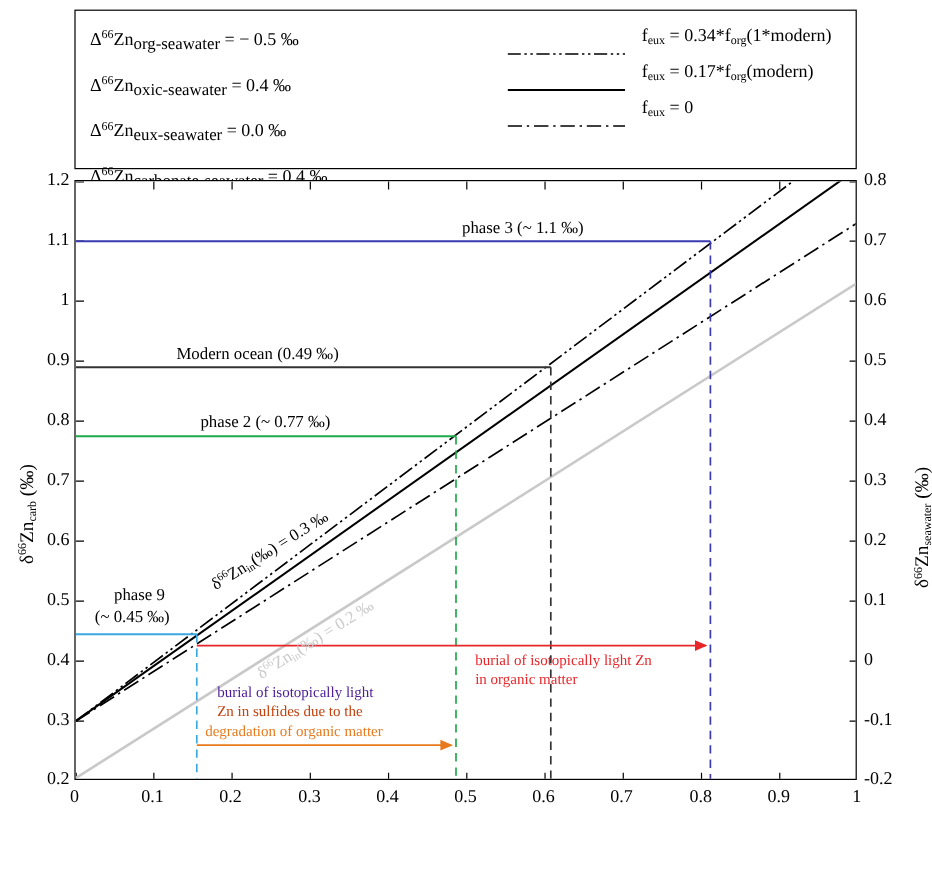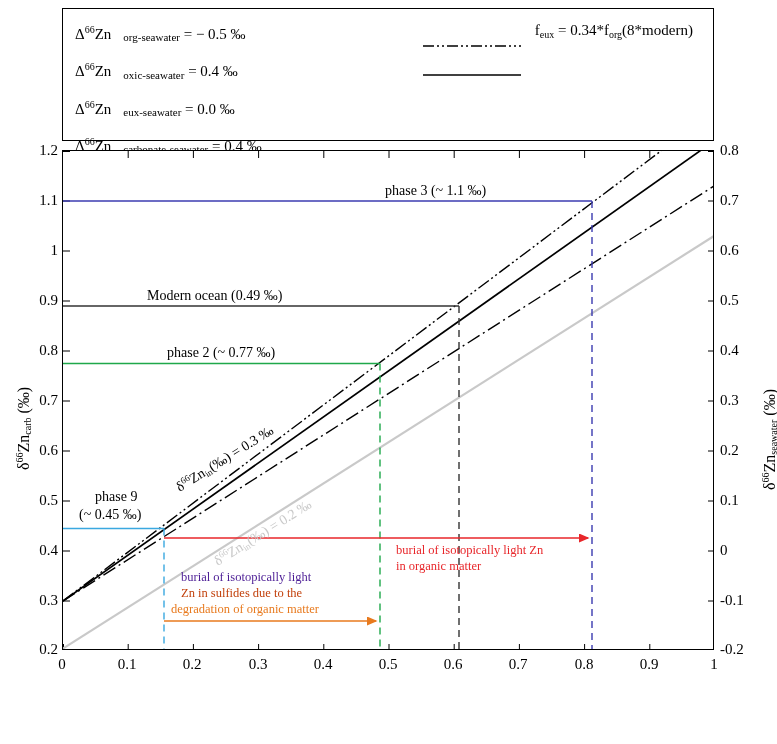--- a/index.html
+++ b/index.html
@@ -22,21 +22,21 @@
     box-sizing:border-box;
   }
   .legend-left{
     position:absolute;left:12px;top:6px;width:330px;
   }
   .legend-eq{
     font-size:15px;
     line-height:30px;
     white-space:nowrap;
   }
-  .legend-eq .sub{font-size:11px;vertical-align:-0.25em;padding-left:12px;}
+  .legend-eq .sub{font-size:14px;vertical-align:-0.25em;}
   .legend-eq .sup{font-size:10px;vertical-align:0.55em;}
   .legend-right{
     position:absolute;left:360px;top:6px;width:285px;
   }
   .legend-item{
     height:30px;line-height:30px;white-space:nowrap;position:relative;
     font-size:15px;
   }
   .legend-item .sample{
     display:inline-block;width:98px;height:1px;vertical-align:middle;
@@ -110,28 +110,41 @@
     </div>
 
     <div class="legend-right">
       <div class="legend-item">
         <span class="sample">
           <svg width="98" height="6" viewBox="0 0 98 6">
             <line x1="0" y1="3" x2="98" y2="3" stroke="#000" stroke-width="1.3" stroke-dasharray="11,3,2,3,2,3"></line>
           </svg>
         </span>
         <span class="legend-label">
-          <span>f</span><span class="sub">eux</span><span> =  0.34*f</span><span class="sub">org</span><span>(8*modern)</span>
+          <span>f</span><span class="sub">eux</span><span> =  0.34*f</span><span class="sub">org</span><span>(1*modern)</span>
         </span>
       </div>
       <div class="legend-item">
         <span class="sample">
           <svg width="98" height="6" viewBox="0 0 98 6">
             <line x1="0" y1="3" x2="98" y2="3" stroke="#000" stroke-width="1.6"></line>
           </svg>
+        </span>
+        <span class="legend-label">
+          <span>f</span><span class="sub">eux</span><span> =  0.17*f</span><span class="sub">org</span><span>(modern)</span>
+        </span>
+      </div>
+      <div class="legend-item">
+        <span class="sample">
+          <svg width="98" height="6" viewBox="0 0 98 6">
+            <line x1="0" y1="3" x2="98" y2="3" stroke="#000" stroke-width="1.3" stroke-dasharray="12,4,2,4"></line>
+          </svg>
+        </span>
+        <span class="legend-label">
+          <span>f</span><span class="sub">eux</span><span> =  0</span>
         </span>
       </div>
     </div>
   </div>
 
   <div class="plot">
     <svg width="652" height="500" viewBox="0 0 652 500">
 
       <g stroke="#000" stroke-width="1">
 

